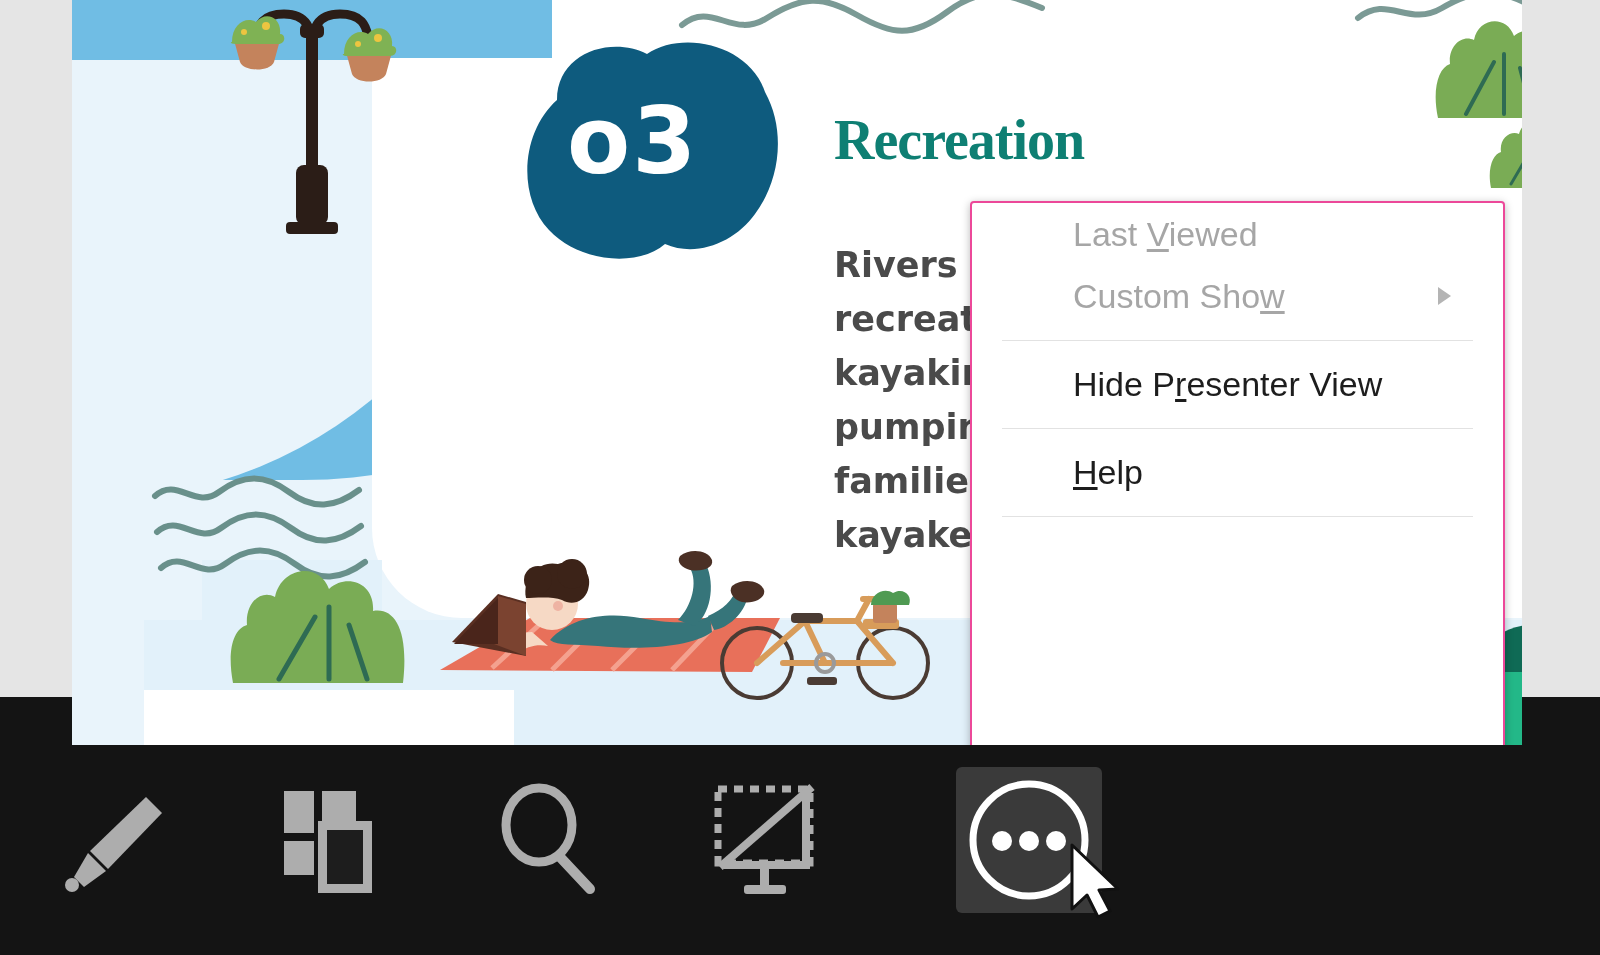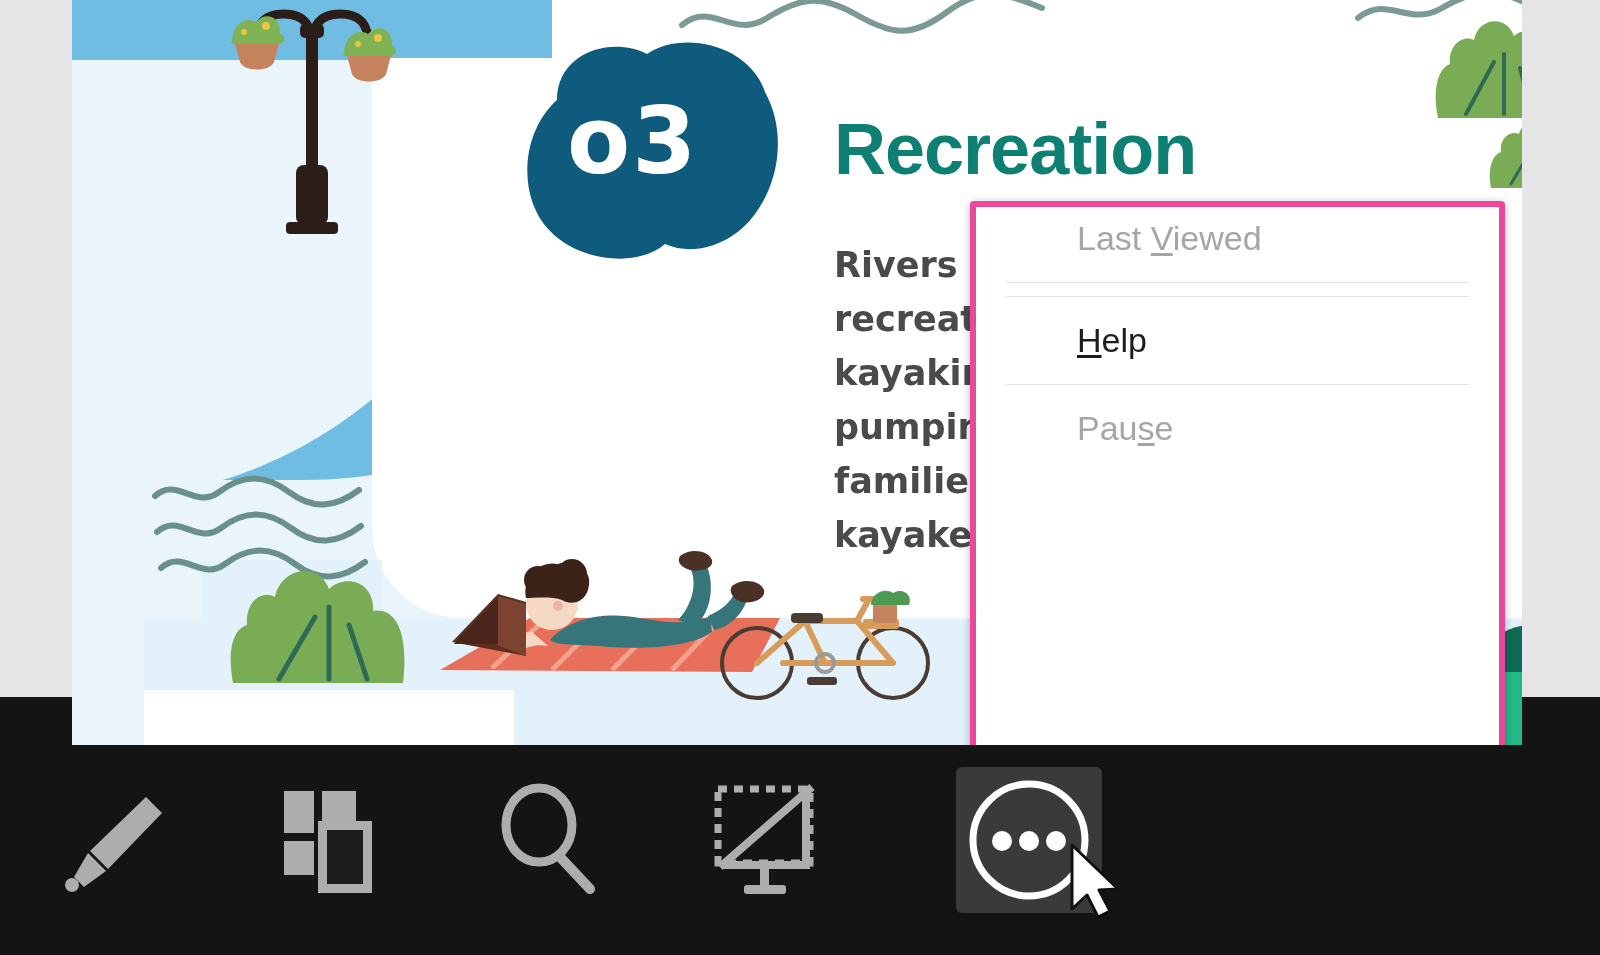--- a/index.html
+++ b/index.html
@@ -52,22 +52,22 @@
   .blob svg{display:block;}
   .badge-num{
     position:absolute;left:495px;top:96px;
     font-family:"DejaVu Sans", sans-serif;font-weight:700;
     font-size:92px;color:#ffffff;letter-spacing:2px;line-height:1;
   }
 
   
   .slide-title{
     position:absolute;left:762px;top:108px;
-    font-family:Liberation Sans, sans-serif;font-weight:700;
-    font-size:72px;color:#0e7f73;letter-spacing:-1px;white-space:nowrap;
+    font-family:Liberation Serif, serif;font-weight:700;
+    font-size:56px;color:#0e7f73;letter-spacing:-1px;white-space:nowrap;
   }
   
   .slide-body{
     position:absolute;left:762px;top:238px;width:760px;
     font-family:"DejaVu Sans", sans-serif;font-weight:700;
     font-size:35px;line-height:54px;color:#4a4a4a;
     text-align:justify;
   }
 
   
@@ -106,21 +106,21 @@
   #btn-zoom{left:476px;}
   #btn-blank{left:696px;}
   #btn-more{left:956px;}
 
   
   #cursor{position:absolute;left:1068px;top:843px;width:56px;height:78px;pointer-events:none;}
 
   
   #ctx-menu{
     position:absolute;left:970px;top:201px;width:535px;height:569px;
-    background:#ffffff;border:6px solid #ec4899;border-radius:4px;
+    background:#ffffff;border:2px solid #ec4899;border-radius:4px;
     box-shadow:0 2px 9px rgba(0,0,0,.28);
     box-sizing:border-box;
     font-family:"Liberation Sans", sans-serif;
   }
   .mi{
     position:relative;height:auto;
     padding:14px 0 14px 101px;
     font-size:34px;color:#1d1d1d;line-height:1.0;
     white-space:nowrap;
   }
@@ -266,36 +266,40 @@
     </div>
 
   </div>
 
   <div id="ctx-menu">
 
     <div class="mi disabled">
       <span>Last <u>V</u>iewed</span>
     </div>
 
+    <div class="mi disabled">
+      <span>Custom Sho<u>w</u></span>
+      <span class="submenu-arrow"></span>
+    </div>
 
     <div class="msep"></div>
 
+    <div class="mi">
+      <span>Hide P<u>r</u>esenter View</span>
+    </div>
 
 
     <div class="msep"></div>
 
     <div class="mi">
       <span><u>H</u>elp</span>
     </div>
 
     <div class="msep"></div>
 
-    <div class="mi disabled">
-      <span>Pau<u>s</u>e</span>
-    </div>
 
   </div>
 
   <div id="toolbar">
 
     <div class="tb-btn" id="btn-pen">
       <svg width="130" height="130" viewBox="0 0 130 130">
         <path d="M96 22 L112 38 L58 94 L40 76 Z" fill="#adadad"></path>
         <path d="M38 78 L56 96 L34 112 L24 102 Z" fill="#adadad"></path>
         <circle cx="22" cy="110" r="7" fill="#adadad"></circle>

